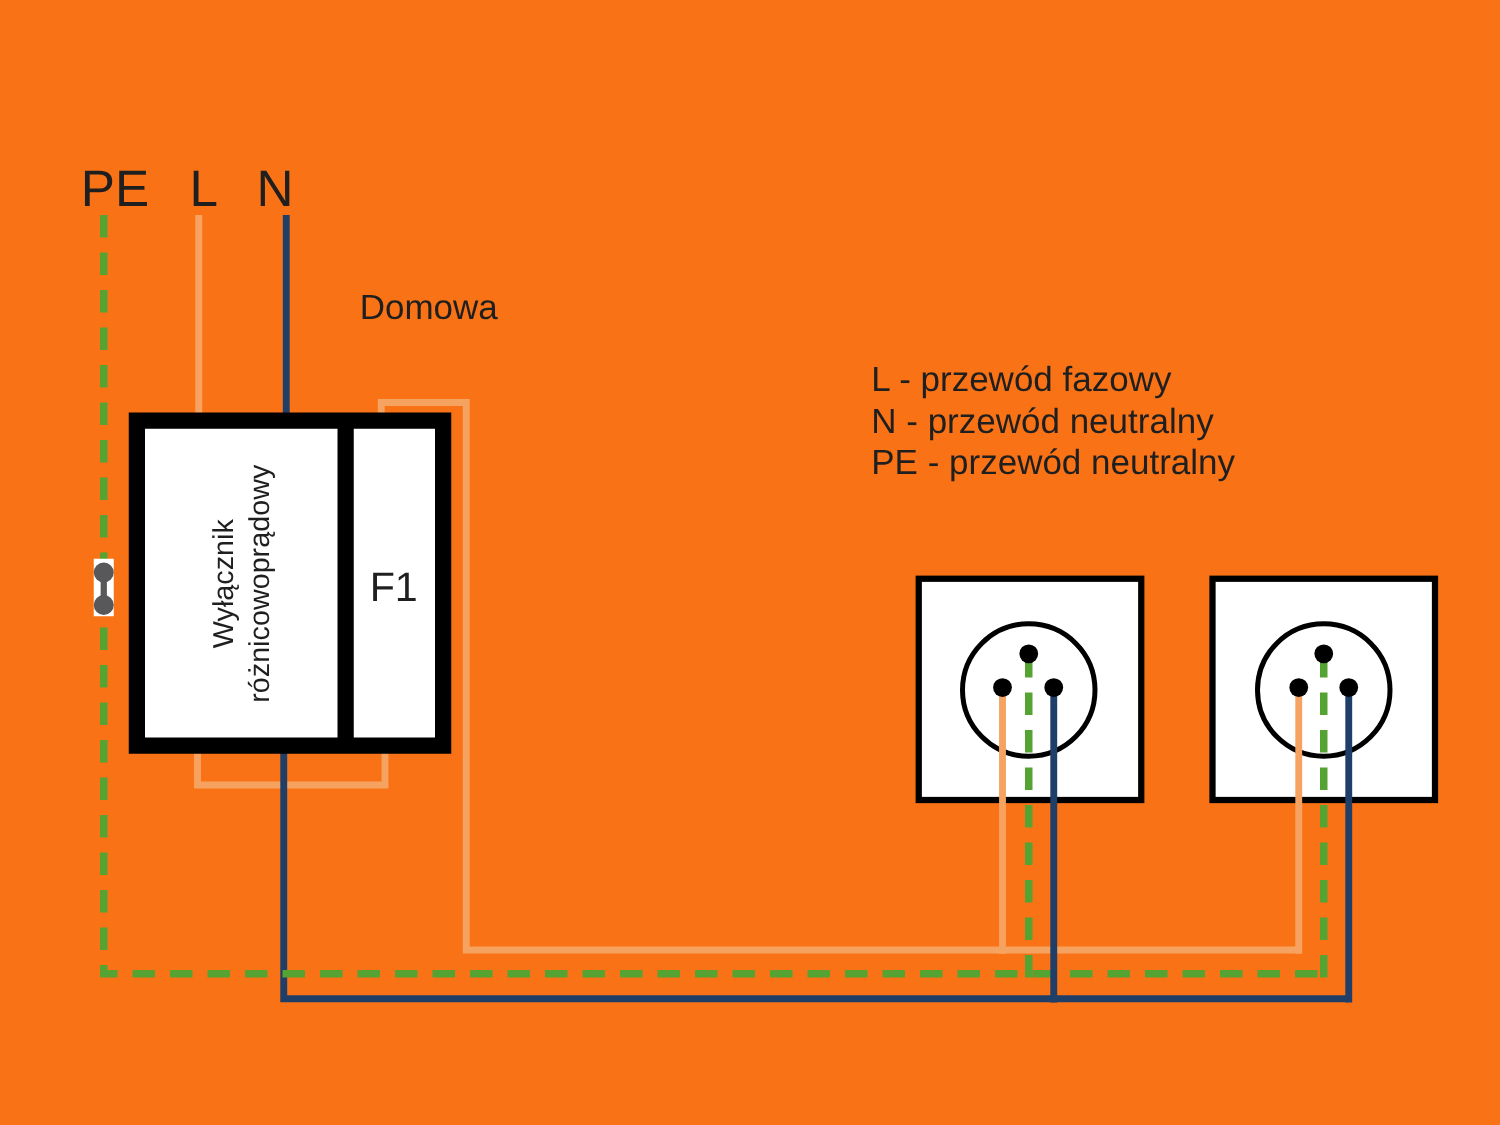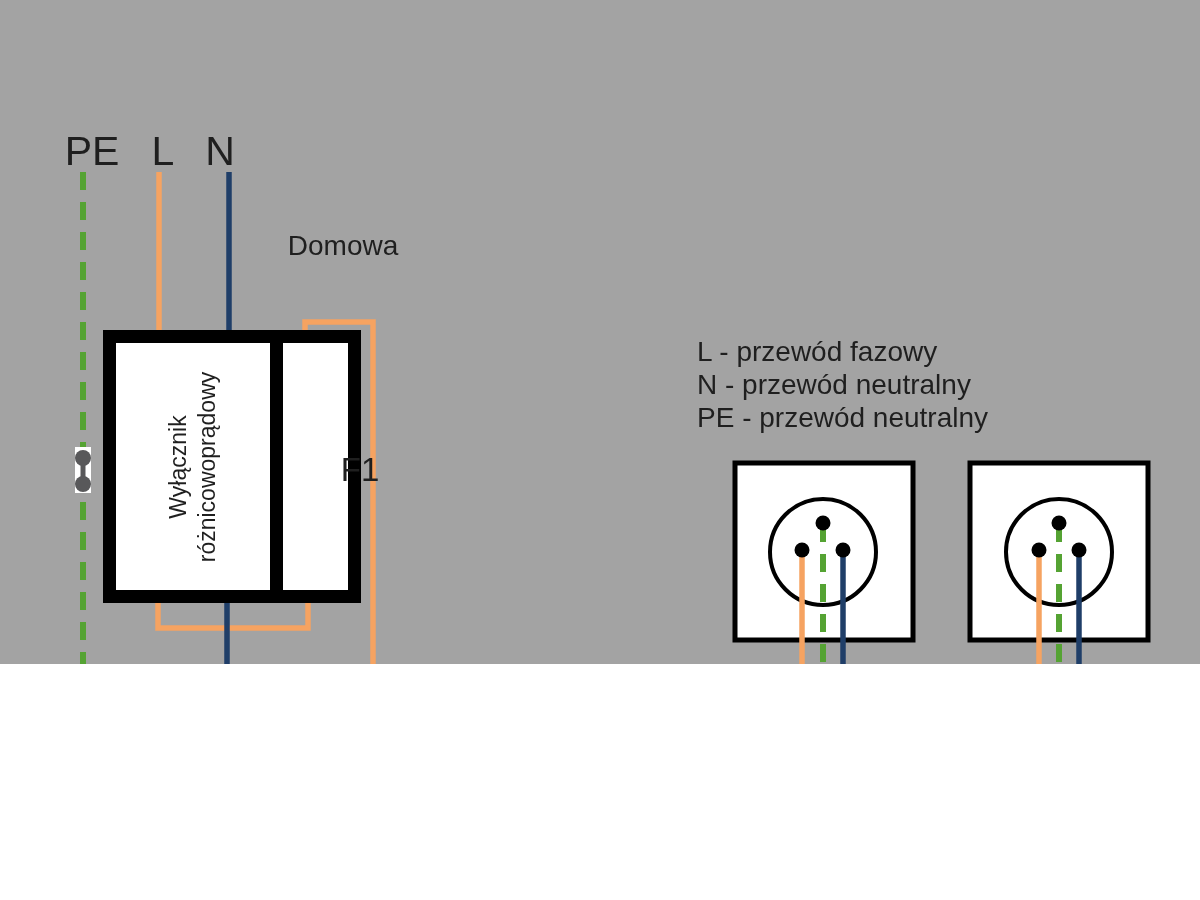--- a/index.html
+++ b/index.html
@@ -1,39 +1,39 @@
 <!DOCTYPE html>
 <html style="--l-phase: #f6a361; --n-neutral: #1f3e68; --pe-protective: #55a333; --connector-gray: #58585a; --outline-black: #000000;"><head>
 <meta charset="utf-8">
 <style>
   html,body{margin:0;padding:0;background:#ffffff;}
   .stage{
-    position:relative;width:1200px;height:664px;background:#a3a3a3;
+    position:relative;width:1200px;height:900px;background:#f97316;
     font-family:"Liberation Sans","DejaVu Sans",sans-serif;color:#1f1f1f;
     overflow:hidden;
   }
   .abs{position:absolute;}
   svg.wiring{position:absolute;left:0;top:0;width:1200px;height:900px;}
   .wire-l{stroke:var(--l-phase,#f6a361);stroke-width:5.5;fill:none;}
   .wire-n{stroke:var(--n-neutral,#1f3e68);stroke-width:5.5;fill:none;}
   .wire-pe{stroke:var(--pe-protective,#55a333);stroke-width:6;fill:none;stroke-dasharray:18 12;}
   .box-black{fill:var(--outline-black,#000);}
   .box-white{fill:#ffffff;}
   .outlet-frame{fill:#ffffff;stroke:var(--outline-black,#000);stroke-width:5;}
   .outlet-face{fill:#ffffff;stroke:var(--outline-black,#000);stroke-width:4;}
   .pin{fill:var(--outline-black,#000);}
   .splice-bar{stroke:var(--connector-gray,#58585a);stroke-width:5;}
   .splice-dot{fill:var(--connector-gray,#58585a);}
   .src-label{font-size:41px;transform:translate(-50%,-50%);white-space:nowrap;}
   .panel-title{left:343px;top:229px;transform:translateX(-50%);text-align:center;
     font-size:28px;line-height:33px;white-space:nowrap;}
   .device-label{left:193px;top:467px;transform:translate(-50%,-50%) rotate(-90deg);
     text-align:center;font-size:23px;line-height:29px;white-space:nowrap;}
-  .breaker-label{left:315px;top:470px;transform:translate(-50%,-50%);font-size:33px;margin-left:45px;}
-  .legend{left:697px;top:287px;font-size:28px;line-height:33px;white-space:nowrap;margin-top:48px;}
+  .breaker-label{left:315px;top:470px;transform:translate(-50%,-50%);font-size:33px;}
+  .legend{left:697px;top:287px;font-size:28px;line-height:33px;white-space:nowrap;}
 </style>
 </head>
 <body>
 
 <div class="stage">
 
   <svg class="wiring" viewBox="0 0 1200 900">
 
     <path class="wire-l" d="M159 172 V336"></path>
     <path class="wire-n" d="M229 172 V336"></path>

